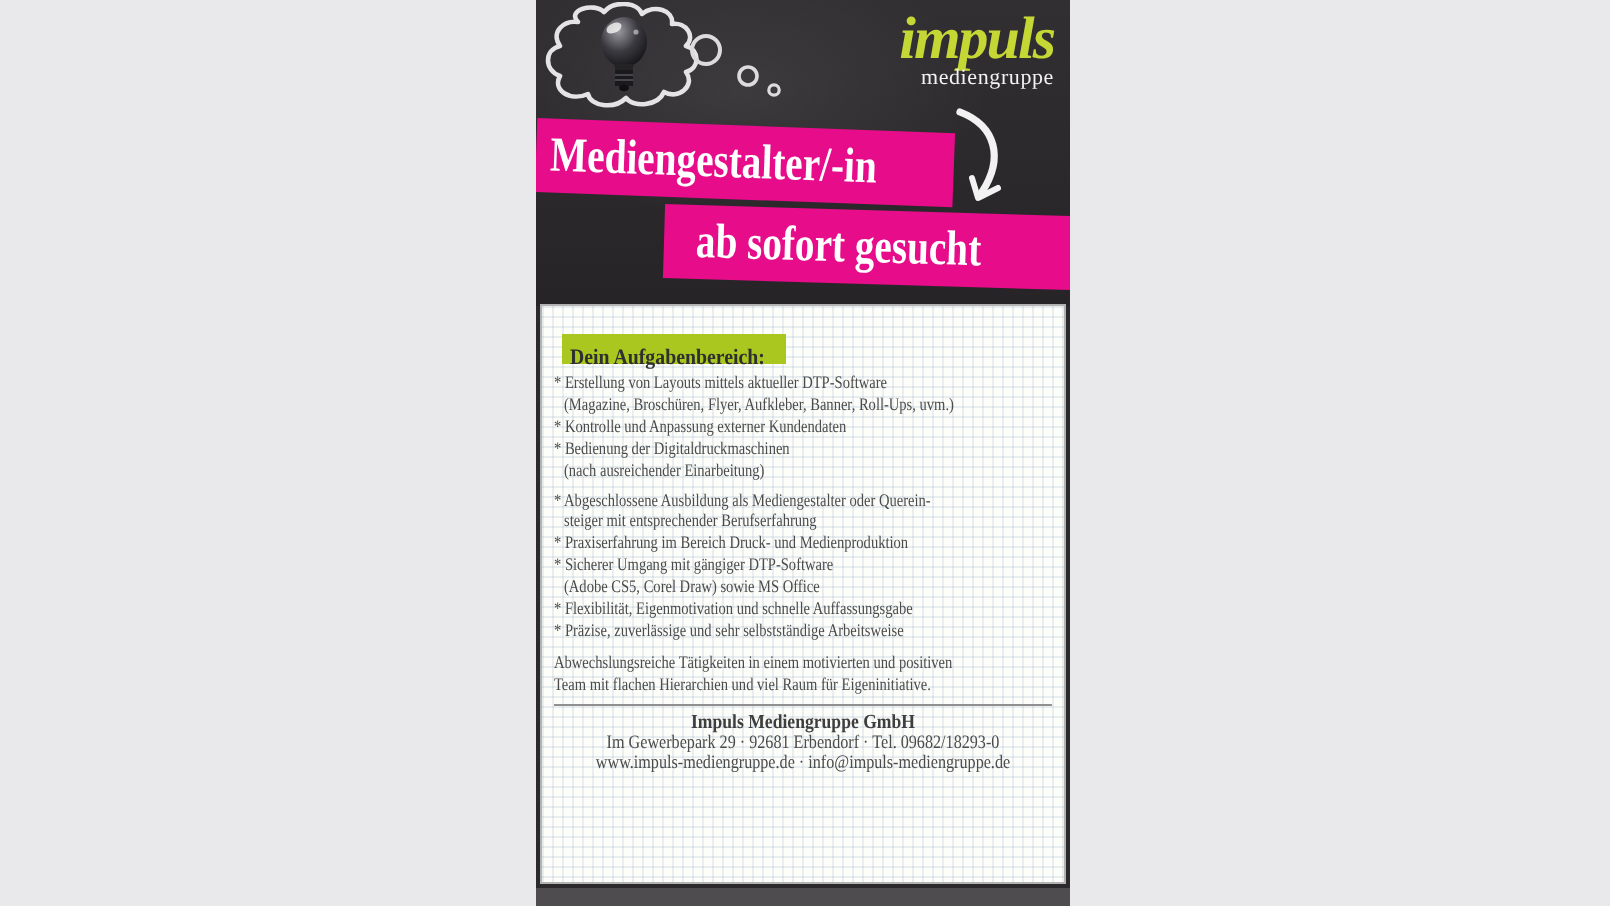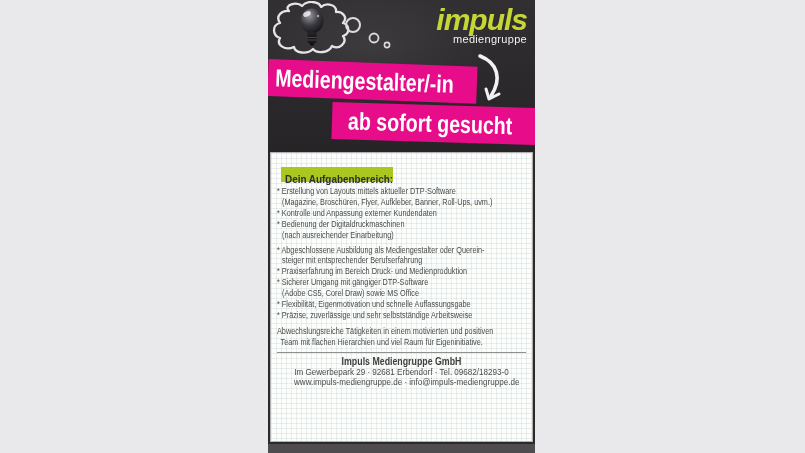--- a/index.html
+++ b/index.html
@@ -1,18 +1,18 @@
 <!DOCTYPE html>
 <html><head>
 <meta charset="utf-8">
 <style>
   * { margin:0; padding:0; box-sizing:border-box; }
   body { font-family:"Liberation Sans","DejaVu Sans",sans-serif; }
   .page { position:relative; width:805px; height:453px; background:#e9e9eb; overflow:hidden; }
-  .flyer { position:absolute; left:268px; top:0; width:267px; height:453px; background:#2c292c; overflow:hidden; }
+  .flyer { position:absolute; left:268px; top:0; width:267px; height:453px; background:#2c292c; overflow:hidden;font-family:Liberation Serif, serif; }
   .chalk { position:absolute; left:0; top:0; right:0; height:153px;
            background:radial-gradient(180px 90px at 38% 30%, rgba(255,255,255,0.07), transparent 70%),
                       linear-gradient(#322f32,#272427); }
   .bubble-svg { position:absolute; left:1px; top:1px; }
   .logo { position:absolute; top:5px; right:8px; text-align:right; }
   .logo-name { display:block; font-style:italic; font-weight:bold; font-size:30px; line-height:30px;
                color:#c5d735; letter-spacing:-1px; }
   .logo-sub  { display:block; font-size:11px; line-height:12px; color:#f2f2f2; margin-top:-2px; letter-spacing:.3px; }
   .banner { position:absolute; background:#e60c8a; }
   .banner-title { left:0; top:59px; width:209px; height:37px; transform:rotate(2.1deg); transform-origin:0 50%; }
@@ -28,21 +28,21 @@
              repeating-linear-gradient(to right, rgba(130,160,185,.17) 0 1px, transparent 1px 5px),
              repeating-linear-gradient(to bottom, rgba(130,160,185,.17) 0 1px, transparent 1px 5px); }
   .label { width:112px; height:15px; background:#aac71f; margin:13px 0 0 6px; padding:2px 0 0 4px; }
   .label.first { margin-top:14px; }
   .label-text { display:inline-block; font-size:11px; line-height:11px; font-weight:bold; color:#2f2f2f;
                 white-space:nowrap; transform:scaleX(.9); transform-origin:0 50%; }
   .list { margin:4px 0 0 2px; }
   .line { font-size:8.9px; line-height:10.9px; color:#4b4b4b; white-space:nowrap;
           transform:scaleX(.82); transform-origin:0 0; }
   .line.indent { margin-left:5px; }
-  .para { margin:5px 0 0 2px;text-align:right; }
+  .para { margin:5px 0 0 2px; }
   .divider { border-top:1px solid #909090; margin:4px 2px 3px; }
   .footer-company { text-align:center; font-weight:bold; font-size:10px; line-height:11px; color:#3e3e3e;
                     white-space:nowrap; transform:scaleX(.88); transform-origin:50% 50%; }
   .footer-line { text-align:center; font-size:9.5px; line-height:10.5px; color:#4b4b4b;
                  white-space:nowrap; transform:scaleX(.85); transform-origin:50% 50%; }
   .bottom-bar { position:absolute; left:0; right:0; top:444px; height:9px; background:#4f4c4f; }
 </style>
 </head>
 <body>
 

